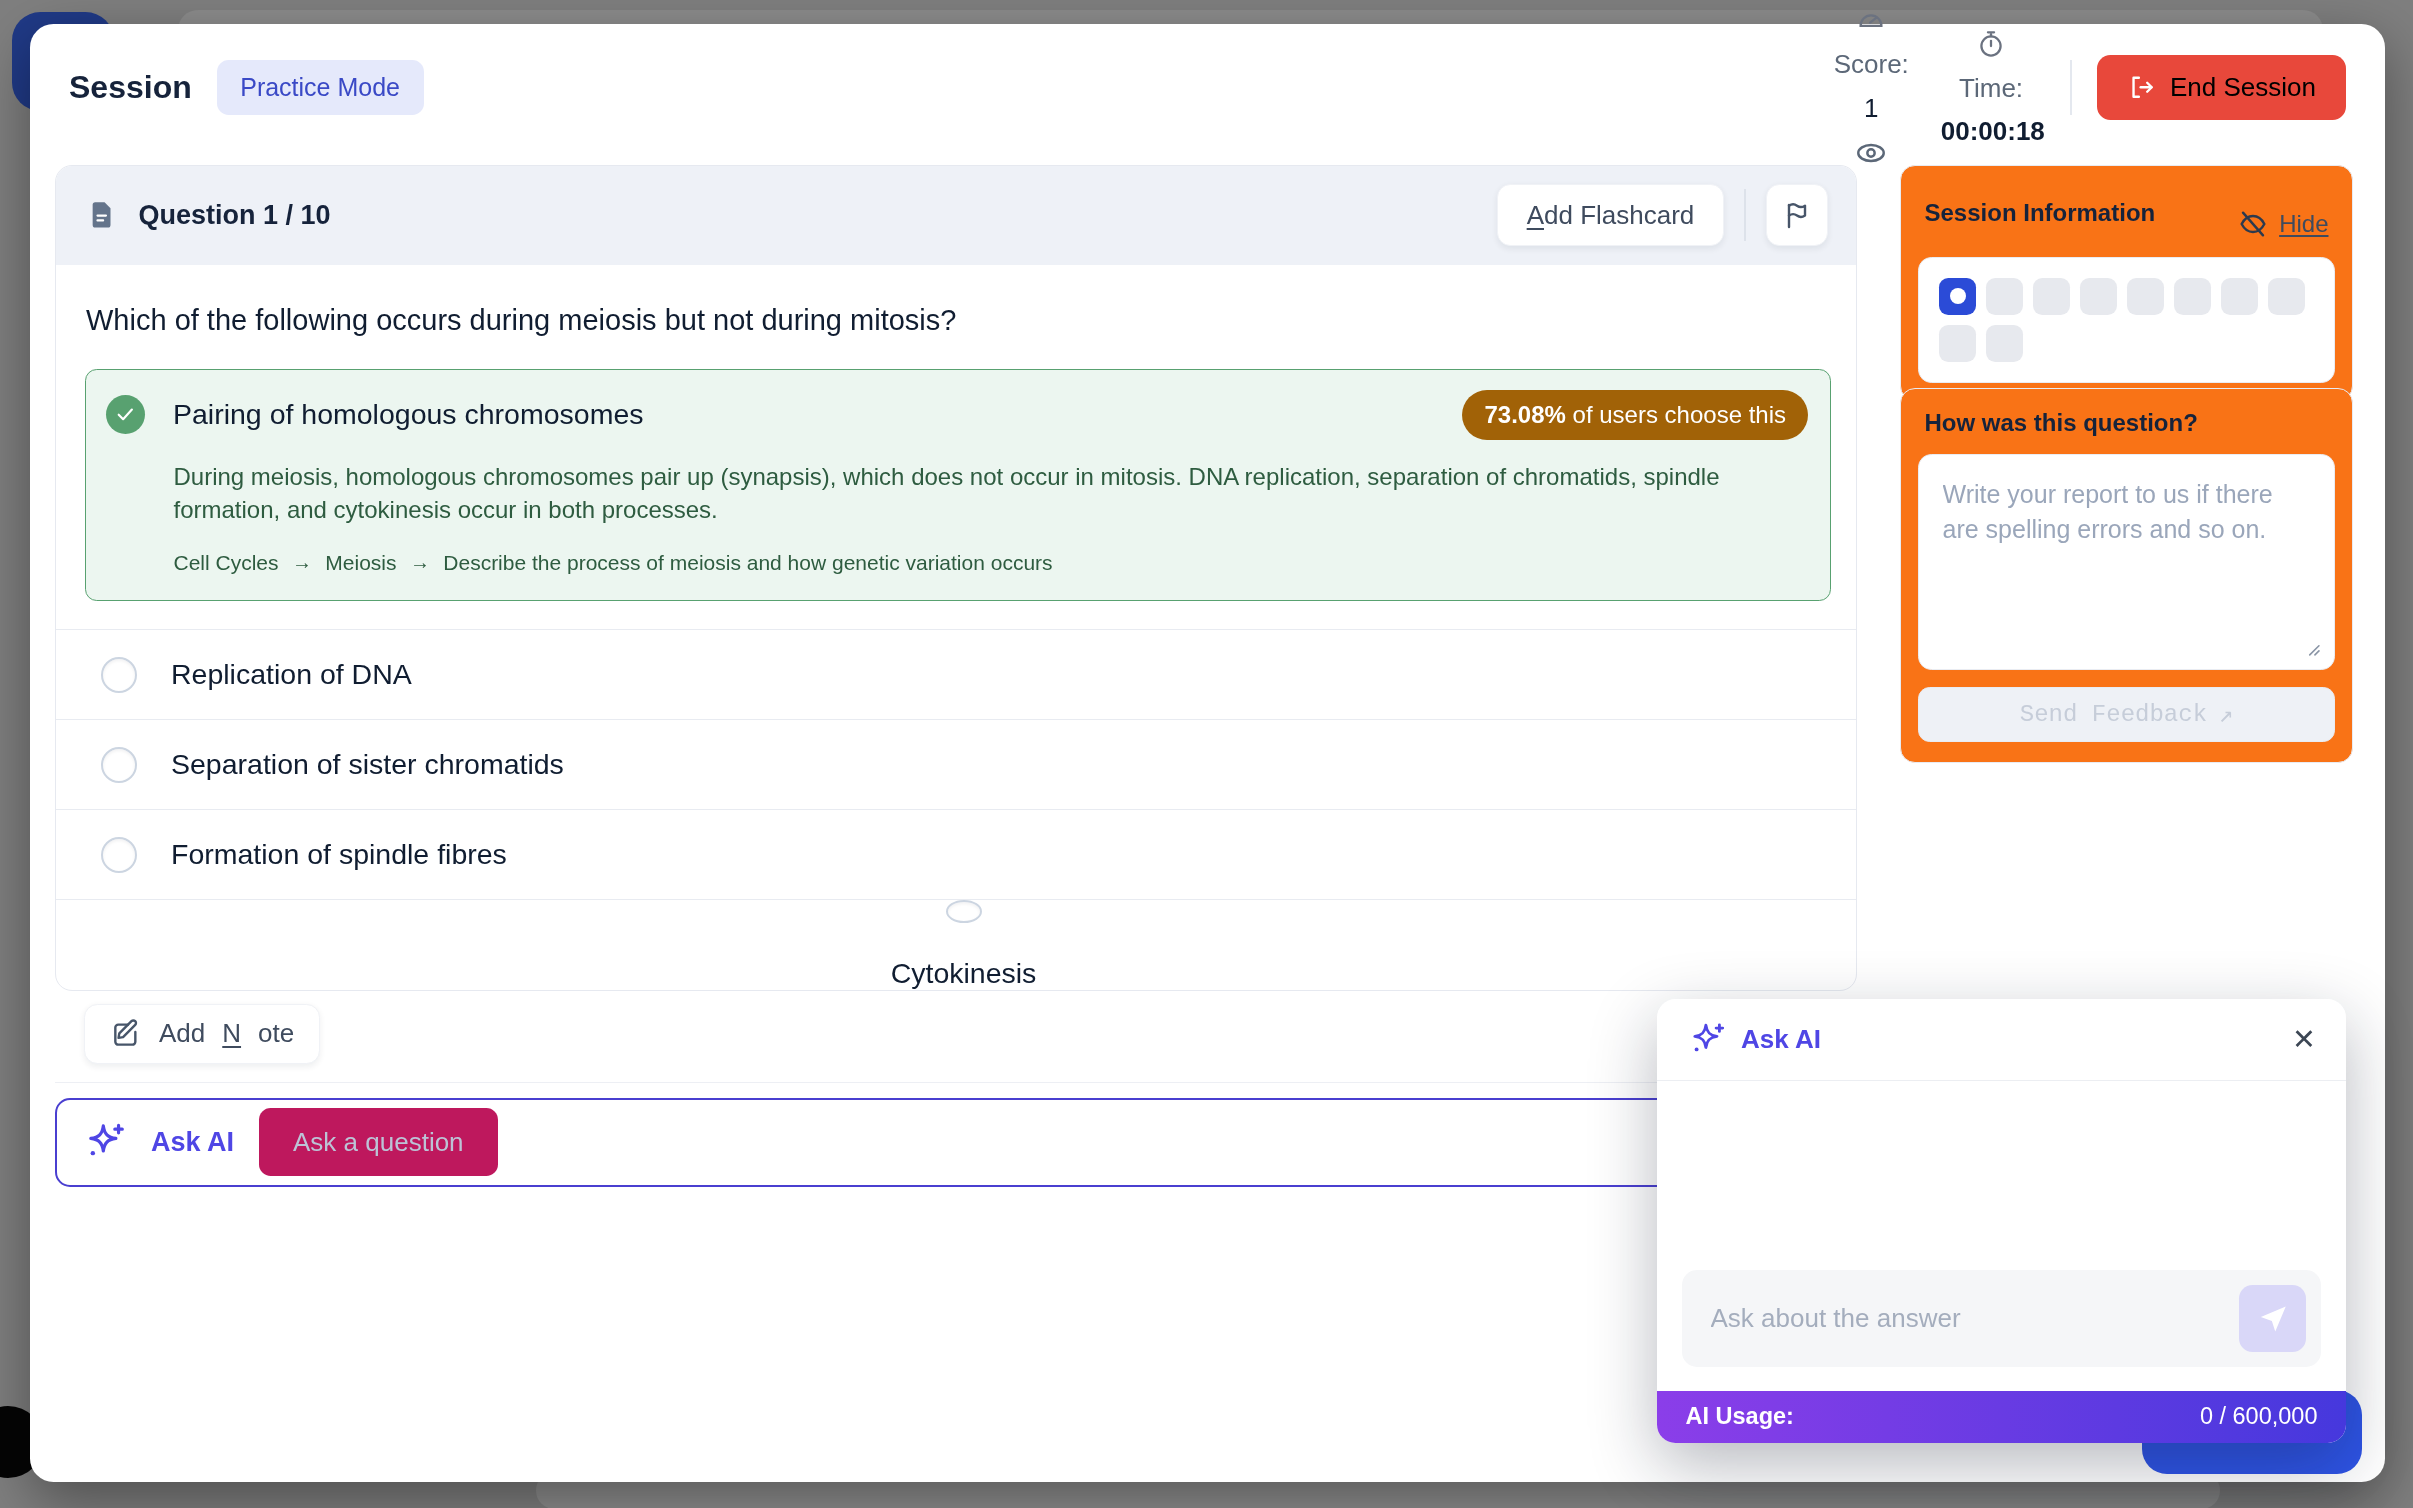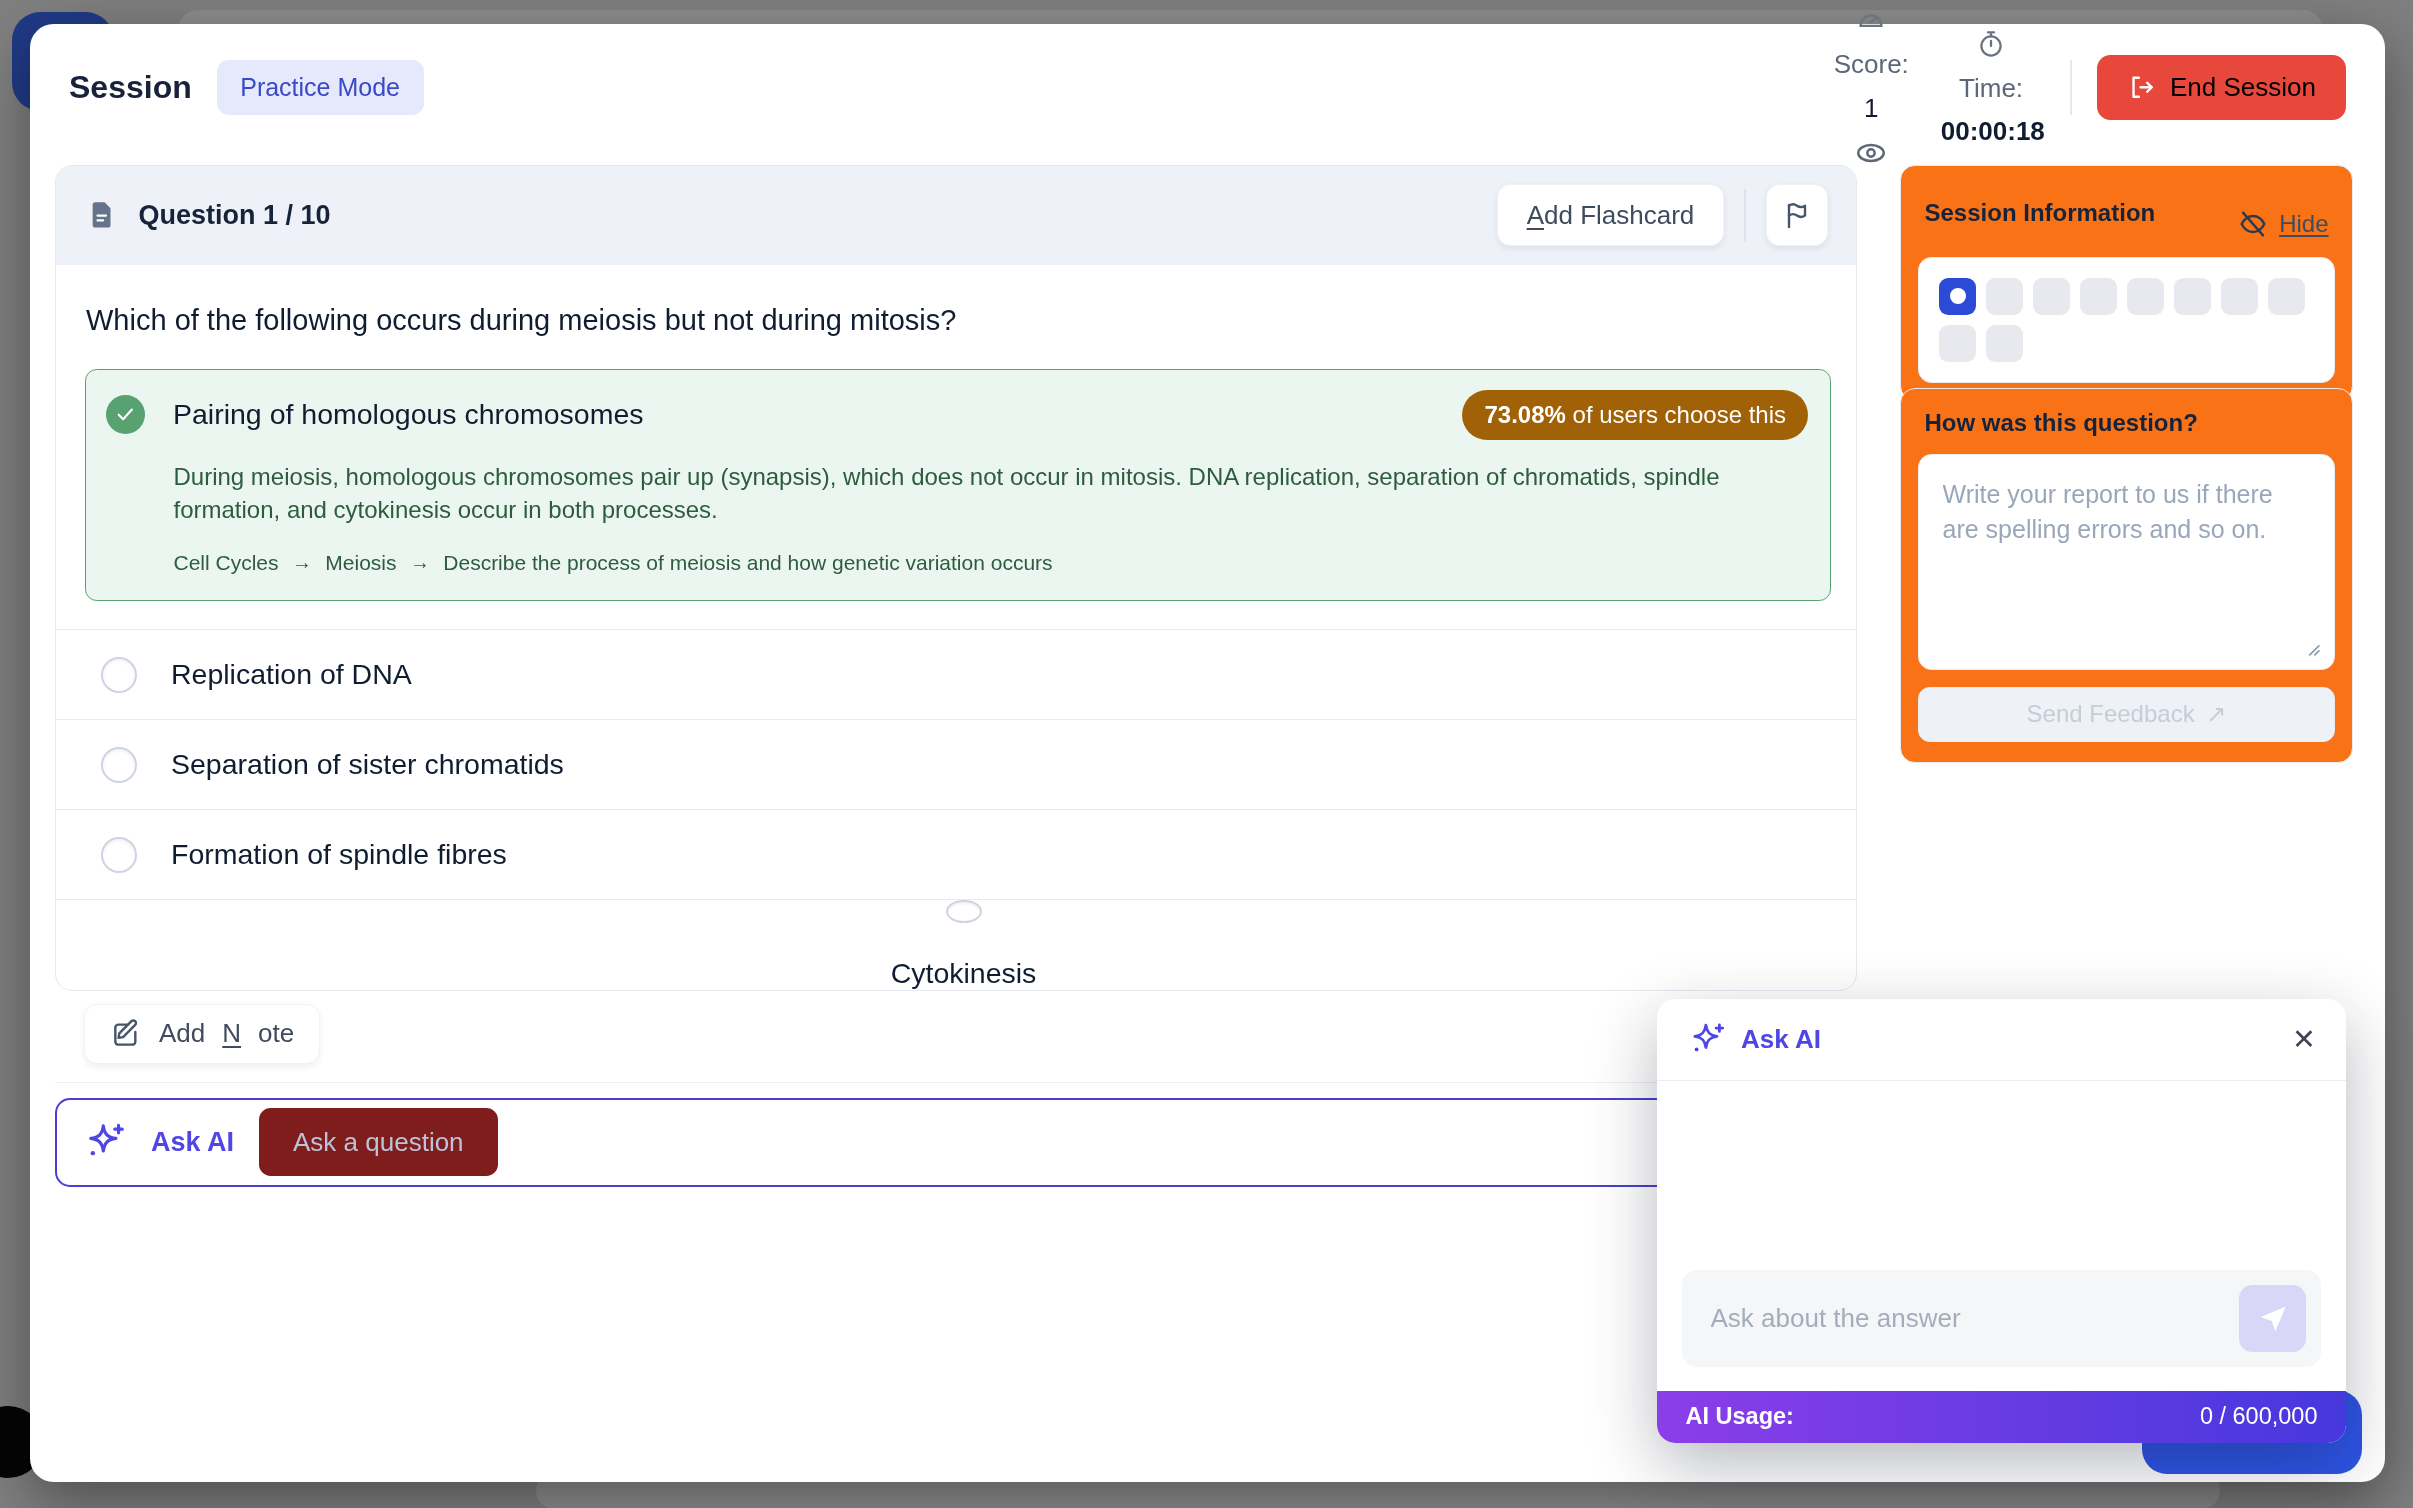--- a/index.html
+++ b/index.html
@@ -66,41 +66,41 @@
   .radio { width:36px; height:36px; min-width:36px; border-radius:50%; border:2.5px solid #ccd5e1; background:#fff; box-shadow: inset 0 1.7px 3.4px rgba(16,24,40,.06); }
   .option-label { font-size:28.5px; color:#101d31; }
 
   .add-note { position:absolute; left:54px; top:980px; gap:17px; padding:0 25px; height:60px; }
 
   .content-divider { position:absolute; left:25px; top:1058px; width:1802px; height:0.8px; background:#edeff4; }
 
   
   .ask-ai-bar { position:absolute; left:25px; top:1074px; width:1802px; height:89px; border:2.5px solid #4a3fd0; border-radius:15px; background:#fff; display:flex; align-items:center; padding:0 25px; gap:25px; }
   .ask-ai-label { color:#4f46e5; font-size:27px; font-weight:bold; }
-  .ask-pill { background:#7f1d1d; border-radius:11.7px; padding:18.4px 34px; color:#bcc3d6; font-size:26px; cursor:text; }
+  .ask-pill { background:#be185d; border-radius:11.7px; padding:18.4px 34px; color:#bcc3d6; font-size:26px; cursor:text; }
 
   
   .panel { position:absolute; left:1870px; width:453px; background:#f97316; border:0.8px solid #e8ebf2; border-radius:15px; }
   .panel-1 { top:141px; padding-bottom:17px; }
   .panel-2 { top:364px; padding-bottom:20px; }
   .panel-head { display:flex; align-items:center; padding:20px 23.5px 17px; }
   .panel-title { font-size:24px; font-weight:bold; color:#16233b; }
   .hide-link { margin-left:auto; display:flex; align-items:center; gap:10px; color:#2c3a4e; cursor:pointer;margin-top:22px; }
   .hide-label { font-size:24px; color:#3f4b5e; text-decoration:underline; text-underline-offset:3.4px; }
   .panel-card { margin:0 17px; background:#fff; border:0.8px solid #e9ecf2; border-radius:13.4px; }
   .squares-card { padding:20px; display:flex; flex-wrap:wrap; gap:10px; }
   .q-square { width:37px; height:37px; border-radius:9.2px; background:#e7e9ee; cursor:pointer; position:relative; }
   .q-square.active { background:#2b4bd7; }
   .q-square.active::after { content:""; position:absolute; left:50%; top:50%; width:16px; height:16px; margin:-8px 0 0 -8px; border-radius:50%; background:#fff; }
 
   .feedback-card { position:relative; height:216px; padding:22px 23.5px; }
   .feedback-textarea { width:100%; height:100%; border:none; outline:none; resize:none; background:transparent; font-family:"Liberation Sans", sans-serif; font-size:25px; line-height:1.4; color:#101d31; }
   .feedback-textarea::placeholder { color:#9aa6ba; }
   .resize-handle { position:absolute; right:11.7px; bottom:10px; }
-  .send-feedback { margin:17px 17px 0; width:calc(100% - 34px); height:55px; background:#eef1f6; border:0.8px solid #e9ecf2; border-radius:11.7px; color:#c6cdd9; font-size:24px; display:flex; align-items:center; justify-content:center; gap:11.7px; cursor:default; font-family:Liberation Sans, sans-serif; }
+  .send-feedback { margin:17px 17px 0; width:calc(100% - 34px); height:55px; background:#eef1f6; border:0.8px solid #e9ecf2; border-radius:11.7px; color:#c6cdd9; font-size:24px; display:flex; align-items:center; justify-content:center; gap:11.7px; cursor:default; font-family:Liberation Mono, monospace; }
 
   
   .ai-fab { position:absolute; left:2112px; top:1366px; width:220px; height:84px; background:#2e54e6; border-radius:25px; border:none; z-index:5; cursor:pointer; }
   .ask-ai-popup { position:absolute; left:1627px; top:975px; width:689px; height:444px; background:#fff; border-radius:18.4px; box-shadow:0 22px 67px rgba(15,23,42,.30); z-index:6; display:flex; flex-direction:column; overflow:hidden; }
   .popup-head { height:82px; display:flex; align-items:center; padding:0 30px; border-bottom:0.8px solid #eceef2; }
   .popup-title { color:#4f46e5; font-size:26px; font-weight:bold; margin-left:15px; }
   .popup-close { margin-left:auto; background:none; border:none; font-size:28.5px; color:#3c4654; cursor:pointer; font-family:"Liberation Sans", sans-serif; }
   .popup-body { flex:1; }
   .popup-input-row { margin:0 25px 23.5px; background:#f5f6f8; border-radius:15px; height:97px; display:flex; align-items:center; padding:0 15px 0 28.5px; }
   .popup-input { flex:1; border:none; outline:none; background:transparent; font-family:"Liberation Sans", sans-serif; font-size:26px; color:#101d31; }

